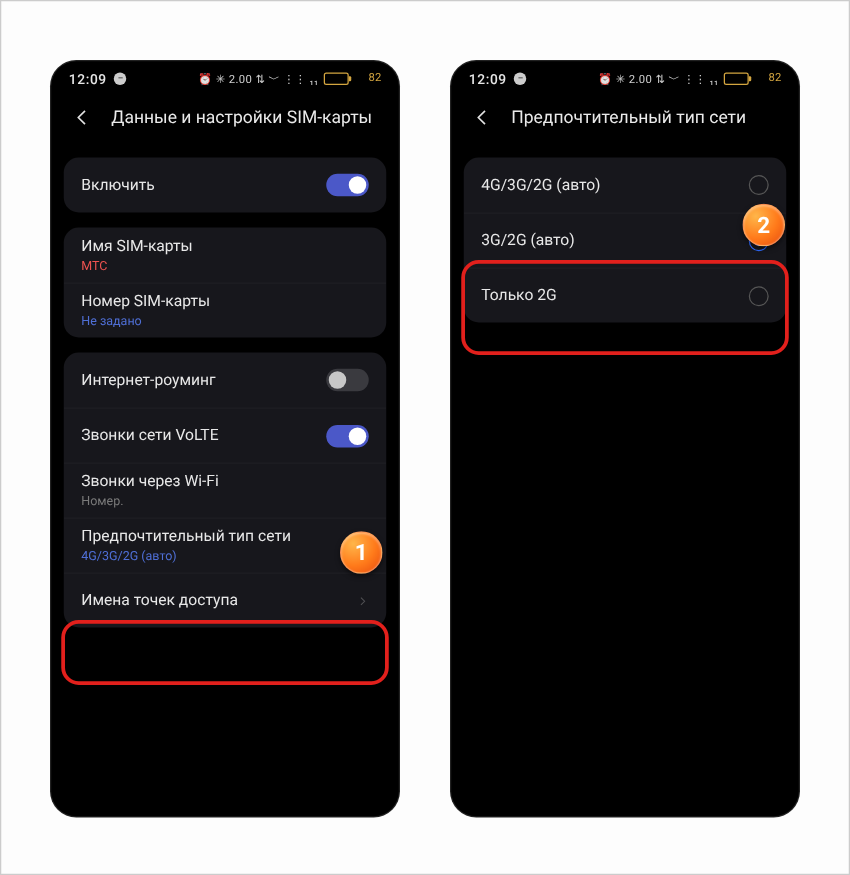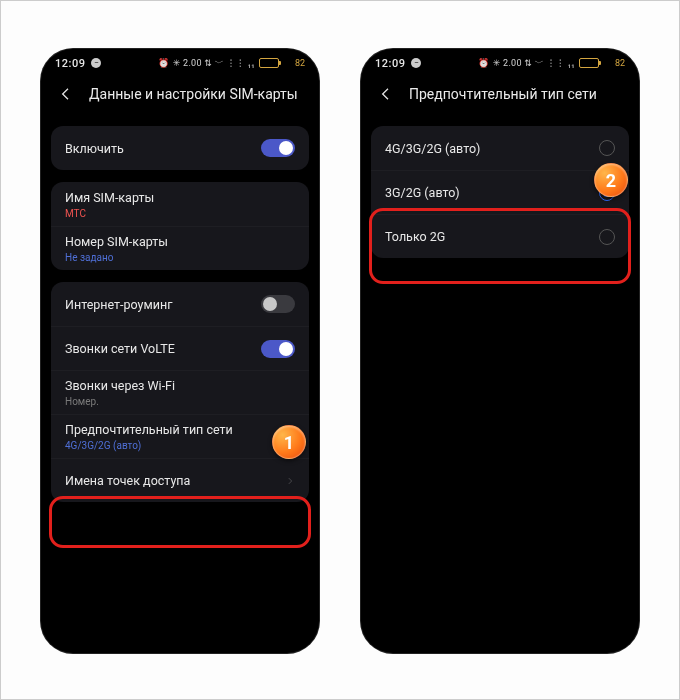--- a/index.html
+++ b/index.html
@@ -7,21 +7,21 @@
     width: 680px; height: 700px;
     background: #fdfdfd;
     font-family: -apple-system, Roboto, "Segoe UI", Arial, sans-serif;
     position: relative;
     border: 1px solid #ccc;
   }
   .phone {
     position: absolute;
     width: 278px; height: 604px;
     background: #000;
-    border-radius: 32px;
+    border-radius: 20px;
     overflow: hidden;
     box-shadow: 0 0 0 1px #222;
   }
   .phone.left  { left: 40px;  top: 48px; }
   .phone.right { left: 360px; top: 48px; }
 
   
   .status {
     height: 28px;
     color: #e6e6e6;

